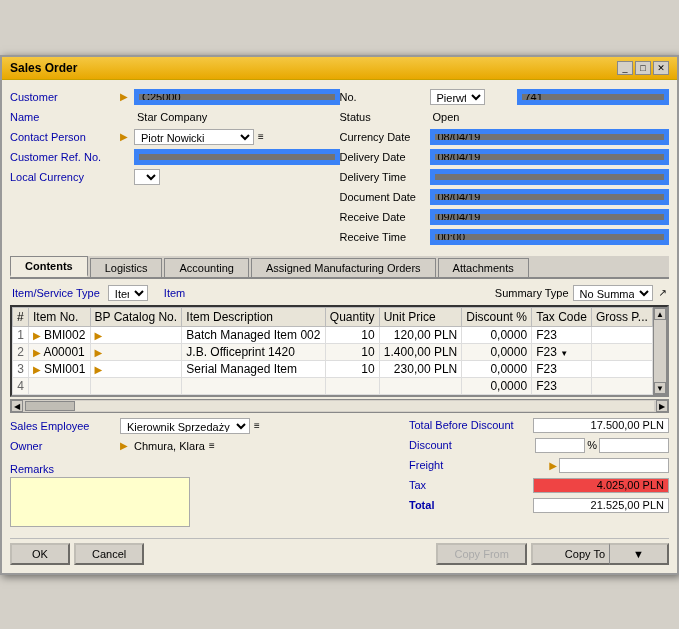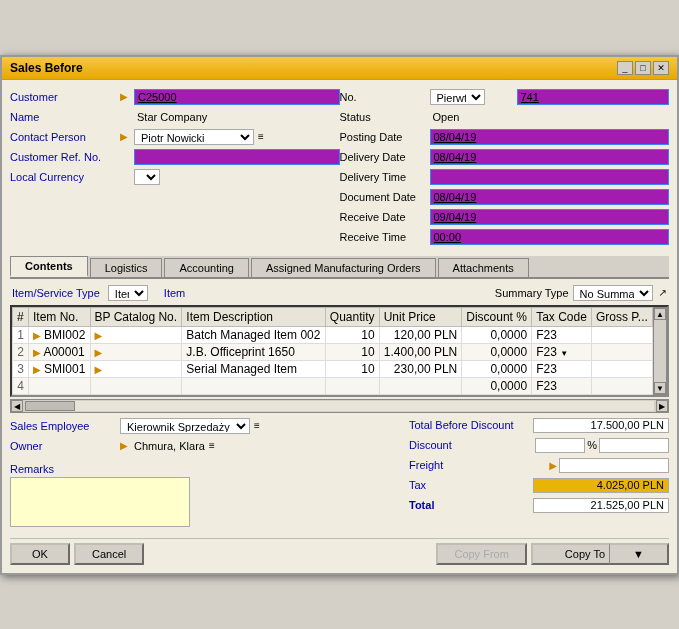--- a/index.html
+++ b/index.html
@@ -72,22 +72,22 @@
 
     .field-arrow {
       width: 14px;
       color: #cc8800;
       flex-shrink: 0;
       font-size: 10px;
     }
 
     .field-value {
       flex: 1;
-      background: #a21caf;
-      border: 1px solid #3b82f6;
+      background: #737373;
+      border: 5px solid #3b82f6;
       padding: 1px 3px;
       font-size: 11px;
       height: 16px;
       text-decoration: underline;
     }
 
     .field-value-nobox {
       flex: 1;
       padding: 1px 3px;
       font-size: 11px;
@@ -343,21 +343,21 @@
       background: #c0bdb5;
       border: 1px solid #888;
     }
   </style>
 </head>
 <body>
 
 <div class="window">
 
   <div class="title-bar">
-    <span class="title-bar-text">Sales Before</span>
+    <span class="title-bar-text">Sales Order</span>
     <div class="title-bar-buttons">
       <div class="title-btn">_</div>
       <div class="title-btn">□</div>
       <div class="title-btn">✕</div>
     </div>
   </div>
 
   <div class="window-body">
 
     <div class="header-section">
@@ -398,21 +398,21 @@
           <select class="toolbar-dropdown" style="height:16px; font-size:11px; margin-right:4px; width:55px;">
             <option>Pierwtn</option>
           </select>
           <input class="field-value" value="741" style="width: 60px; margin-left: 28px;">
         </div>
         <div class="right-field-row">
           <span class="right-label">Status</span>
           <span class="right-value">Open</span>
         </div>
         <div class="right-field-row">
-          <span class="right-label">Posting Date</span>
+          <span class="right-label">Currency Date</span>
           <input class="field-value" value="08/04/19" style="width: 80px;">
         </div>
         <div class="right-field-row">
           <span class="right-label">Delivery Date</span>
           <input class="field-value" value="08/04/19" style="width: 80px;">
         </div>
         <div class="right-field-row">
           <span class="right-label">Delivery Time</span>
           <input class="field-value" value="" style="width: 80px;">
         </div>
@@ -481,21 +481,21 @@
       <td style="text-align:right;">10</td>
       <td style="text-align:right;">120,00 PLN</td>
       <td style="text-align:right;">0,0000</td>
       <td>F23</td>
       <td></td>
     </tr>
               <tr style="background: rgb(248, 246, 240);">
       <td class="row-num">2</td>
       <td><span style="color:#cc8800; font-size:10px;">▶</span> A00001</td>
       <td><span style="color:#cc8800; font-size:10px;">▶</span></td>
-      <td>J.B. Officeprint 1650</td>
+      <td>J.B. Officeprint 1420</td>
       <td style="text-align:right;">10</td>
       <td style="text-align:right;">1.400,00 PLN</td>
       <td style="text-align:right;">0,0000</td>
       <td>F23 <span style="font-size:8px;">▼</span></td>
       <td></td>
     </tr>
               <tr style="background: rgb(255, 255, 255);">
       <td class="row-num">3</td>
       <td><span style="color:#cc8800; font-size:10px;">▶</span> SMI001</td>
       <td><span style="color:#cc8800; font-size:10px;">▶</span></td>
@@ -571,21 +571,21 @@
         </div>
         <div class="totals-row">
           <span class="totals-label">Freight</span>
           <div style="display:flex; align-items:center; gap:2px;">
             <span class="freight-arrow">▶</span>
             <input class="percent-field" value="" style="width: 110px;">
           </div>
         </div>
         <div class="totals-row">
           <span class="totals-label">Tax</span>
-          <input class="totals-value" value="4.025,00 PLN" style="text-align: right; border: 1px solid rgb(170, 170, 170); background: #eab308;">
+          <input class="totals-value" value="4.025,00 PLN" style="text-align: right; border: 1px solid rgb(170, 170, 170); background: #ef4444;">
         </div>
         <div class="totals-row">
           <span class="totals-label" style="font-weight:bold; color:#0000aa;">Total</span>
           <input class="totals-value" value="21.525,00 PLN" style="text-align: right; border: 1px solid rgb(170, 170, 170); background: rgb(255, 255, 255);">
         </div>
       </div>
     </div>
 
     <div class="button-bar">
       <div class="left-buttons">

